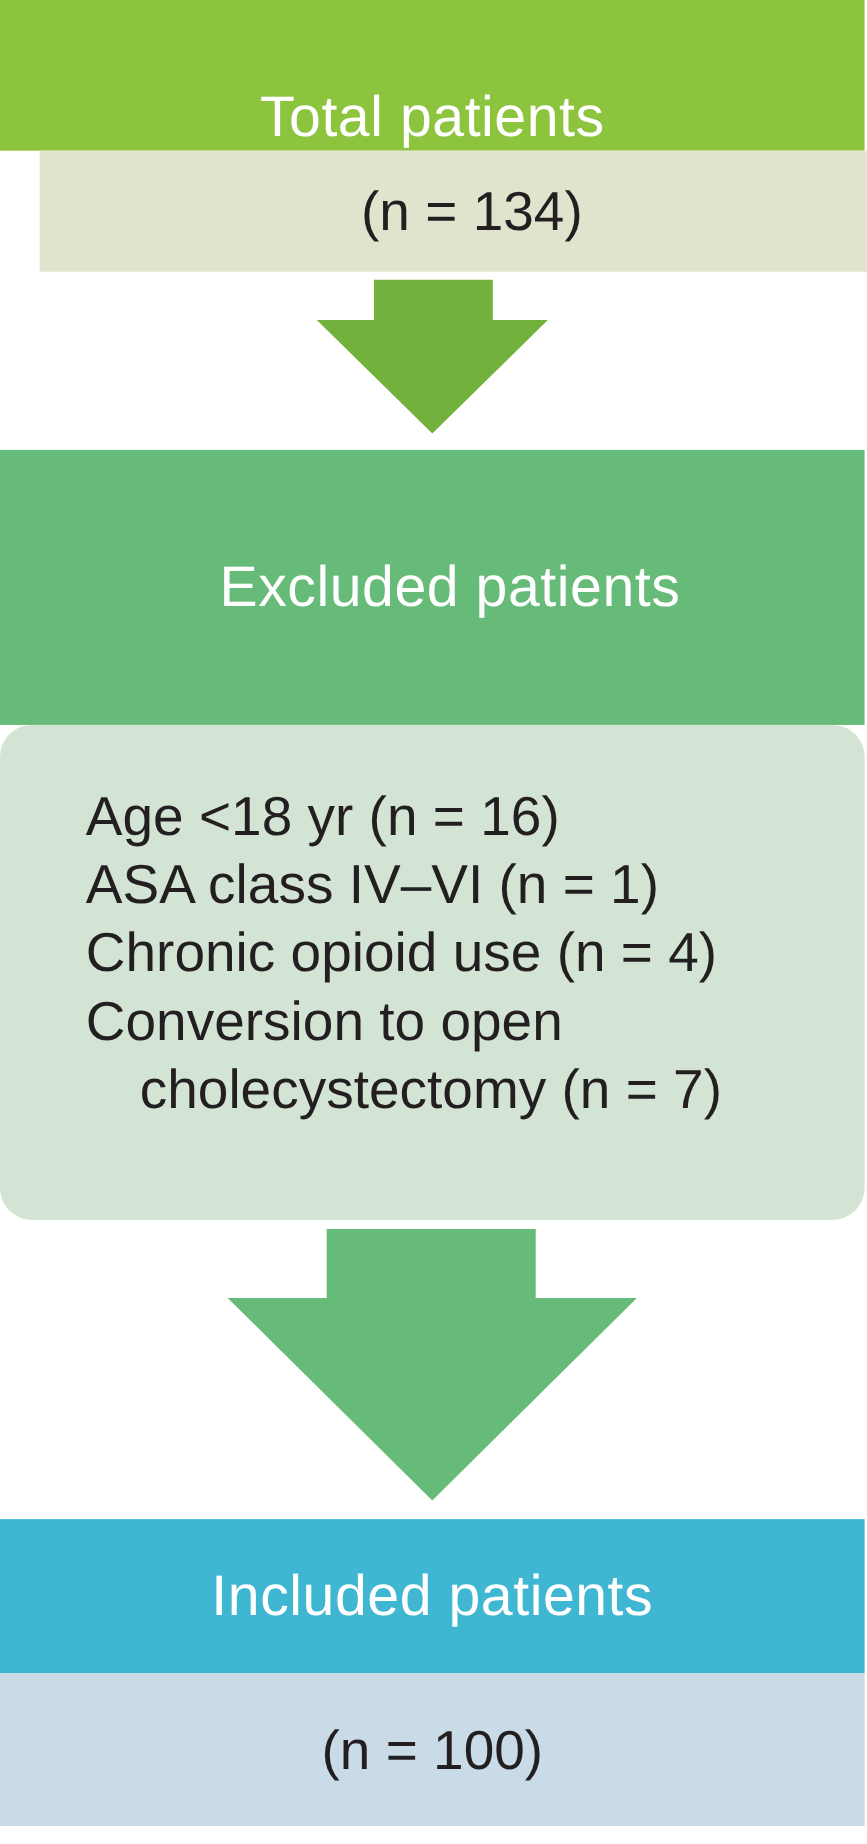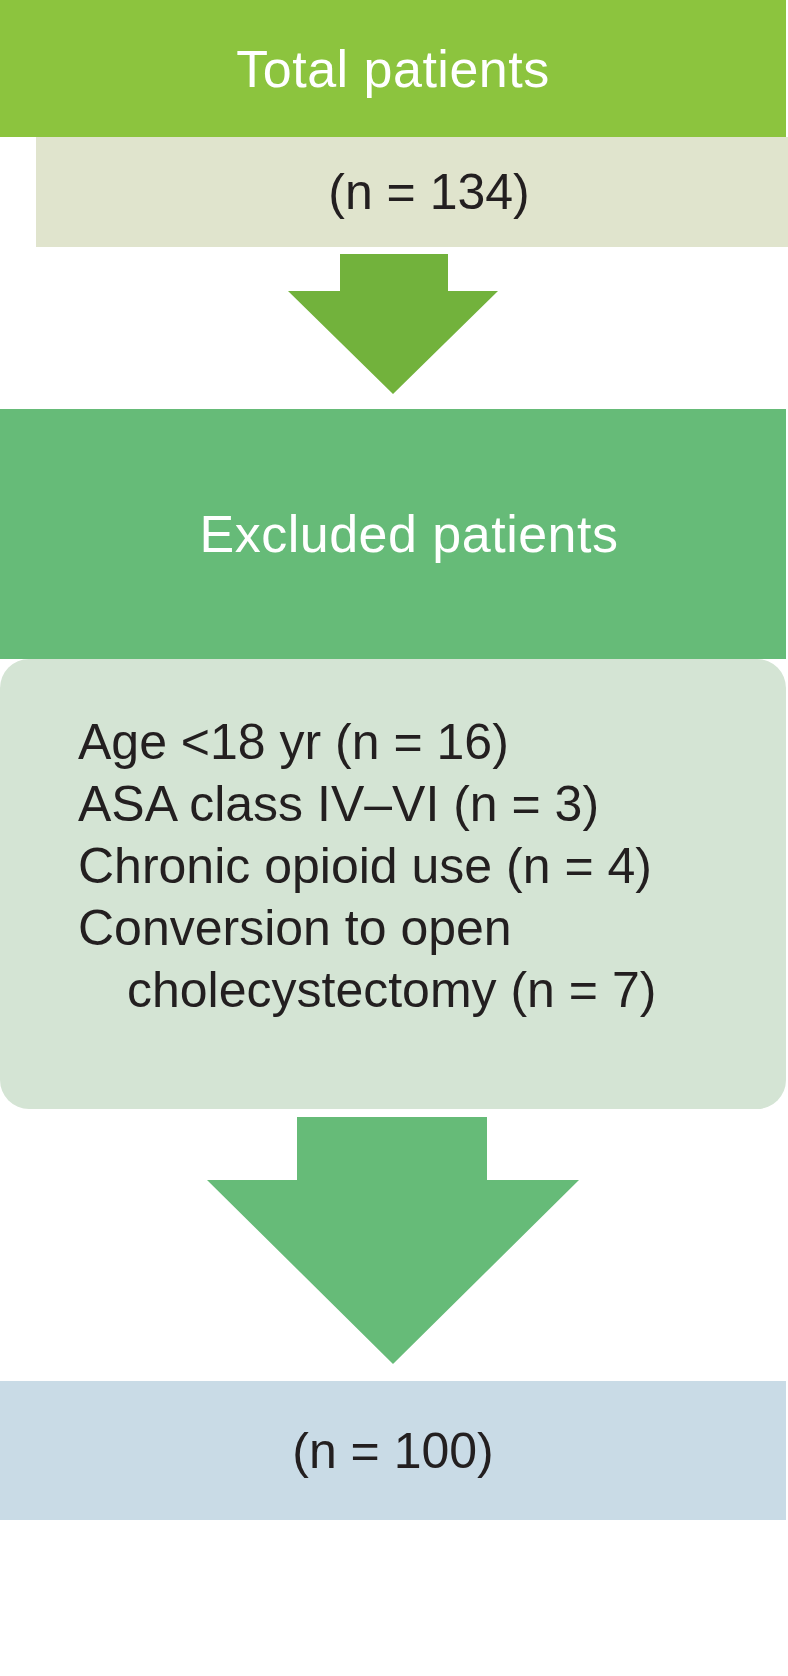--- a/index.html
+++ b/index.html
@@ -27,21 +27,21 @@
   }
   .band-header {
     font-size: 52px;
     letter-spacing: 0.5px;
     color: var(--white-text, #ffffff);
   }
   .band-count {
     font-size: 50px;
     color: var(--dark-text, #231f20);
   }
-  .total-header    { height: 137px; background: var(--header-green, #8cc43e); }
+  .total-header    { height: 137px; background: var(--header-green, #8cc43e); align-items: flex-end; }
   .total-count     { height: 110px; background: var(--beige, #e0e4cd); margin-left: 36px; }
   .gap-1           { height: 155px; background: #ffffff; }
   .excluded-header { height: 250px; background: var(--excluded-green, #66bb78); padding-left: 32px; }
   .excluded-list   {
     height: 450px;
     background: var(--light-green, #d4e4d4);
     display: block;
     padding: 52px 20px 0 78px;
     box-sizing: border-box;
     border-radius: 29px;
@@ -84,31 +84,34 @@
         <polygon points="52,0 160,0 160,37 210,37 105,140 0,37 52,37"></polygon>
       </svg>
     </div>
 
     <div class="band band-header excluded-header">
       <span>Excluded patients</span>
     </div>
 
     <div class="excluded-list">
       <div class="line">Age &lt;18 yr (n = 16)</div>
-      <div class="line">ASA class IV–VI (n = 3)</div>
+      <div class="line">ASA class IV–VI (n = 1)</div>
       <div class="line">Chronic opioid use (n = 4)</div>
       <div class="line">Conversion to open</div>
       <div class="line indent">cholecystectomy (n = 7)</div>
     </div>
 
     <div class="gap-2">
       <svg class="arrow-svg arrow-2" width="372" height="247" viewBox="0 0 372 247" aria-hidden="true">
         <polygon points="90,0 280,0 280,63 372,63 186,247 0,63 90,63"></polygon>
       </svg>
     </div>
 
+    <div class="band band-header included-header">
+      <span>Included patients</span>
+    </div>
 
     <div class="band band-count included-count">
       <span>(n = 100)</span>
     </div>
 
   </div>
 </div>
 
 </body></html>

